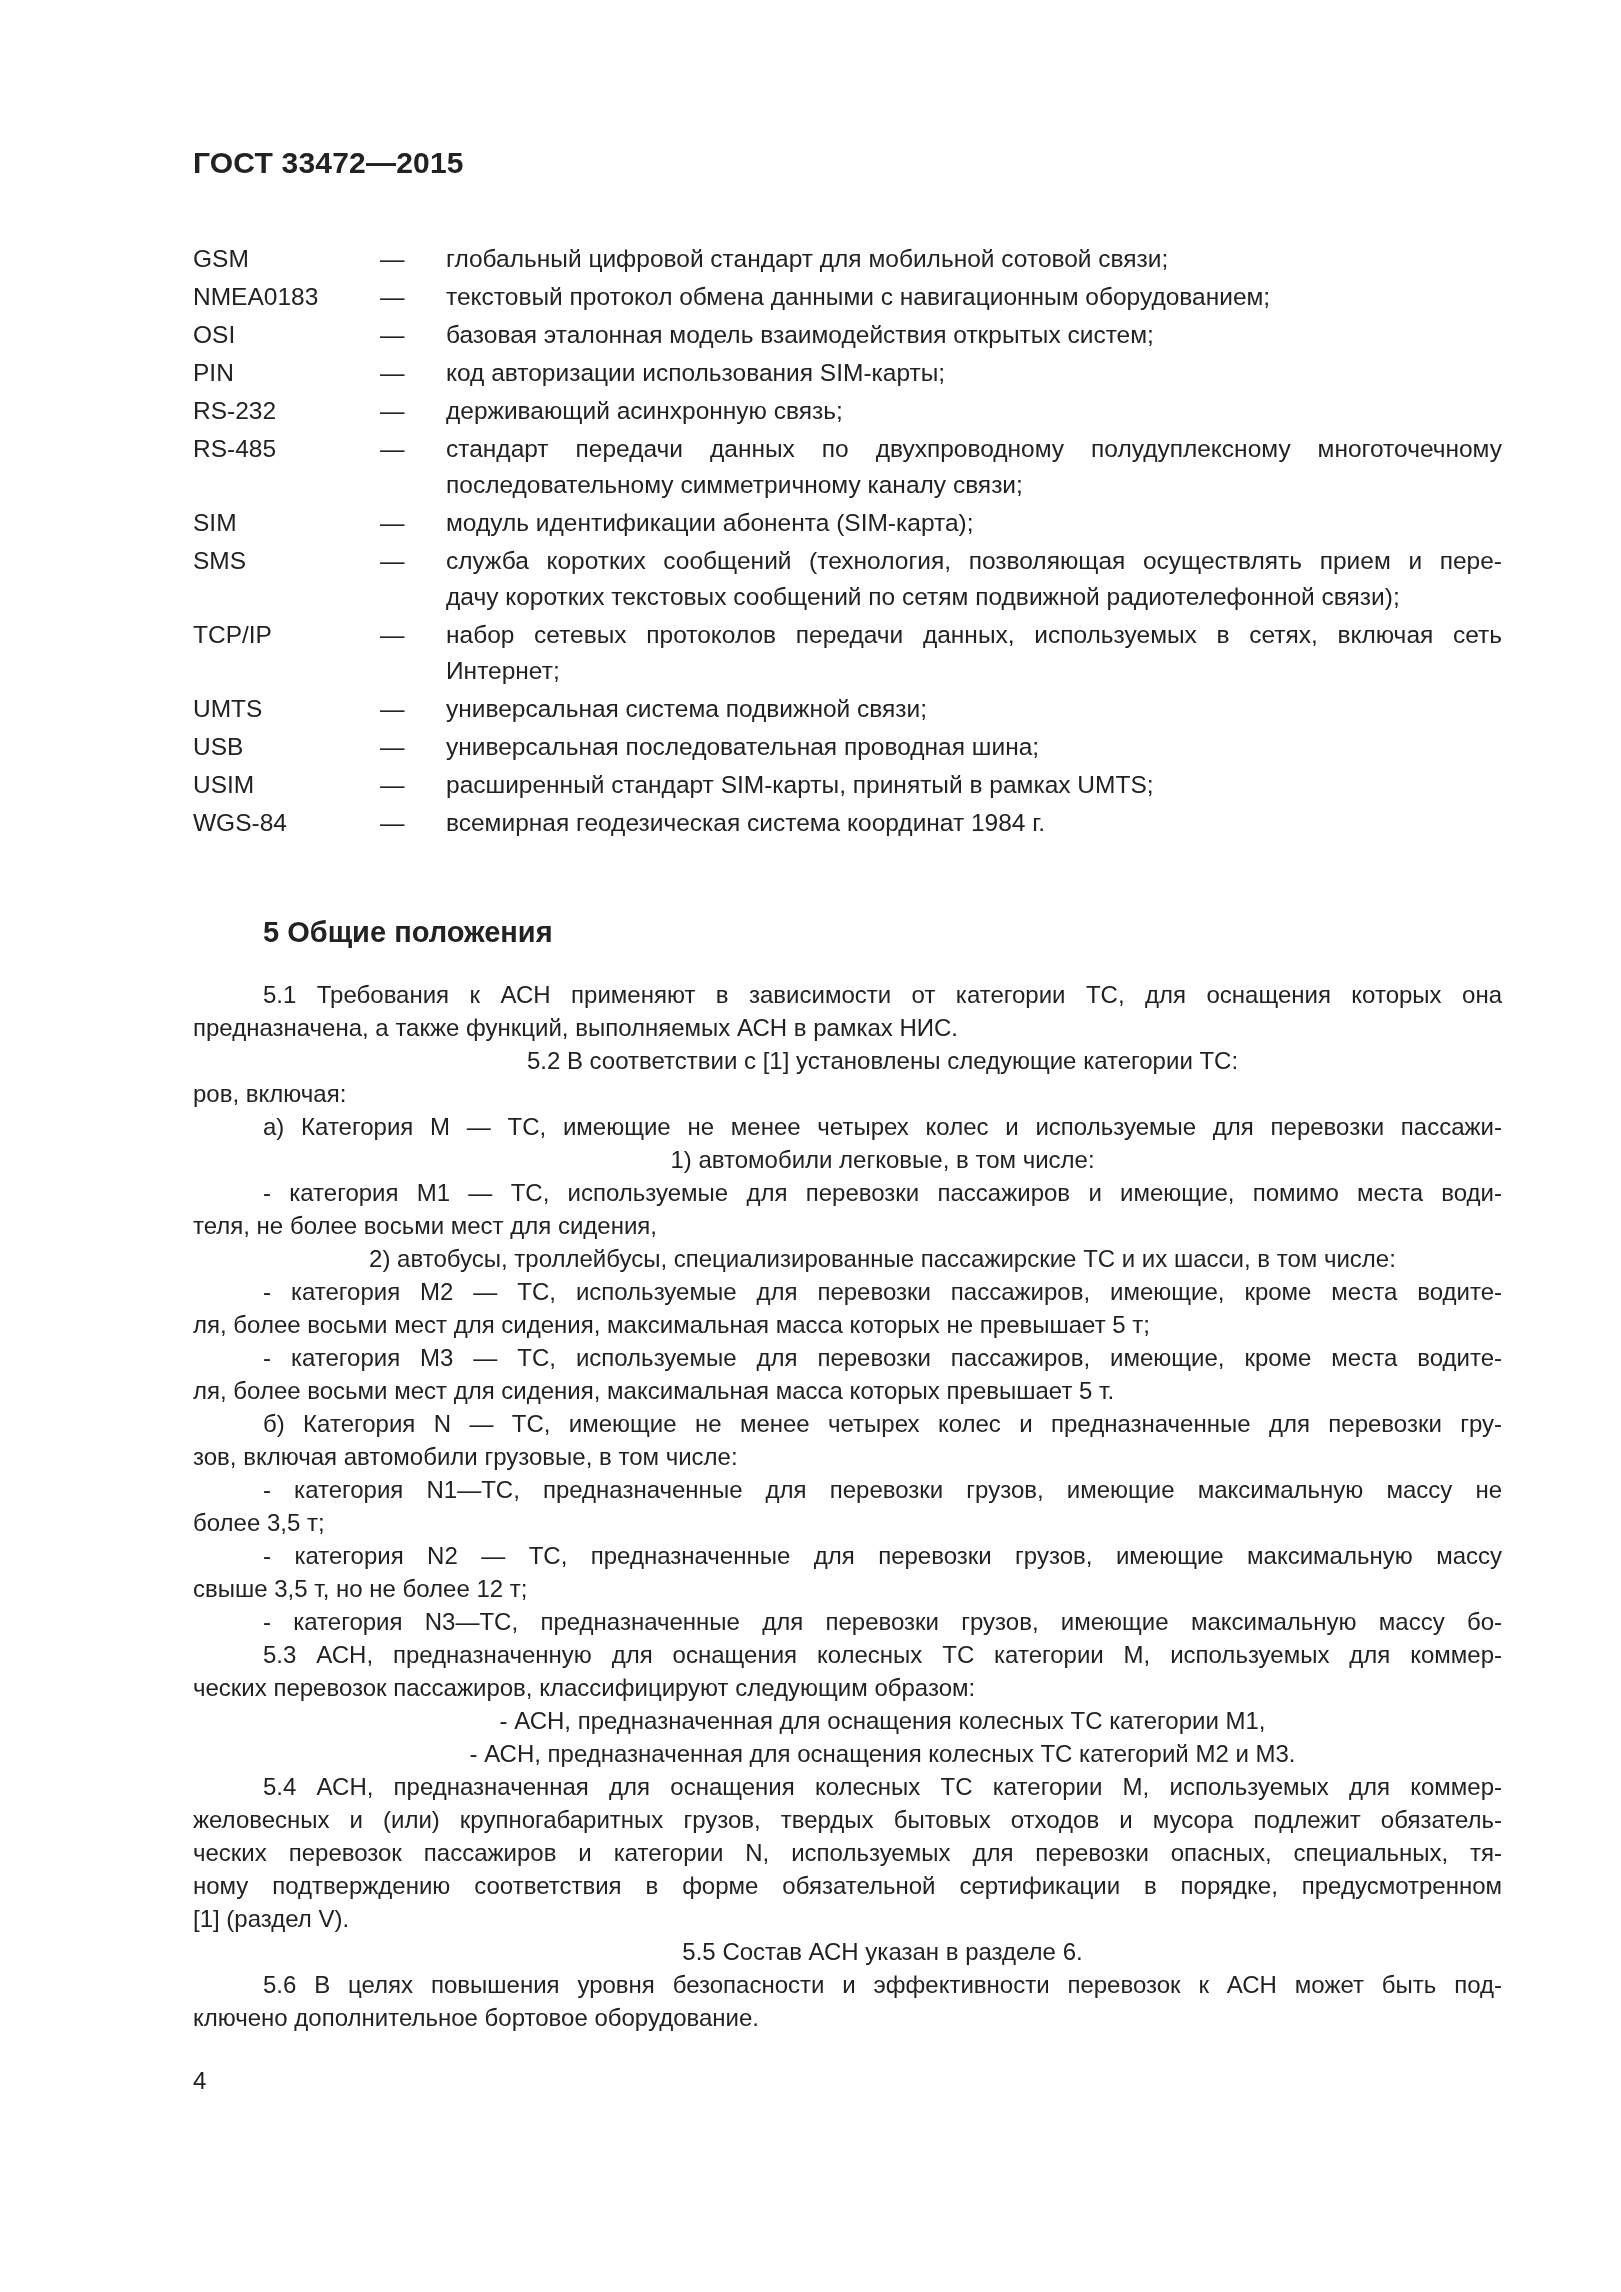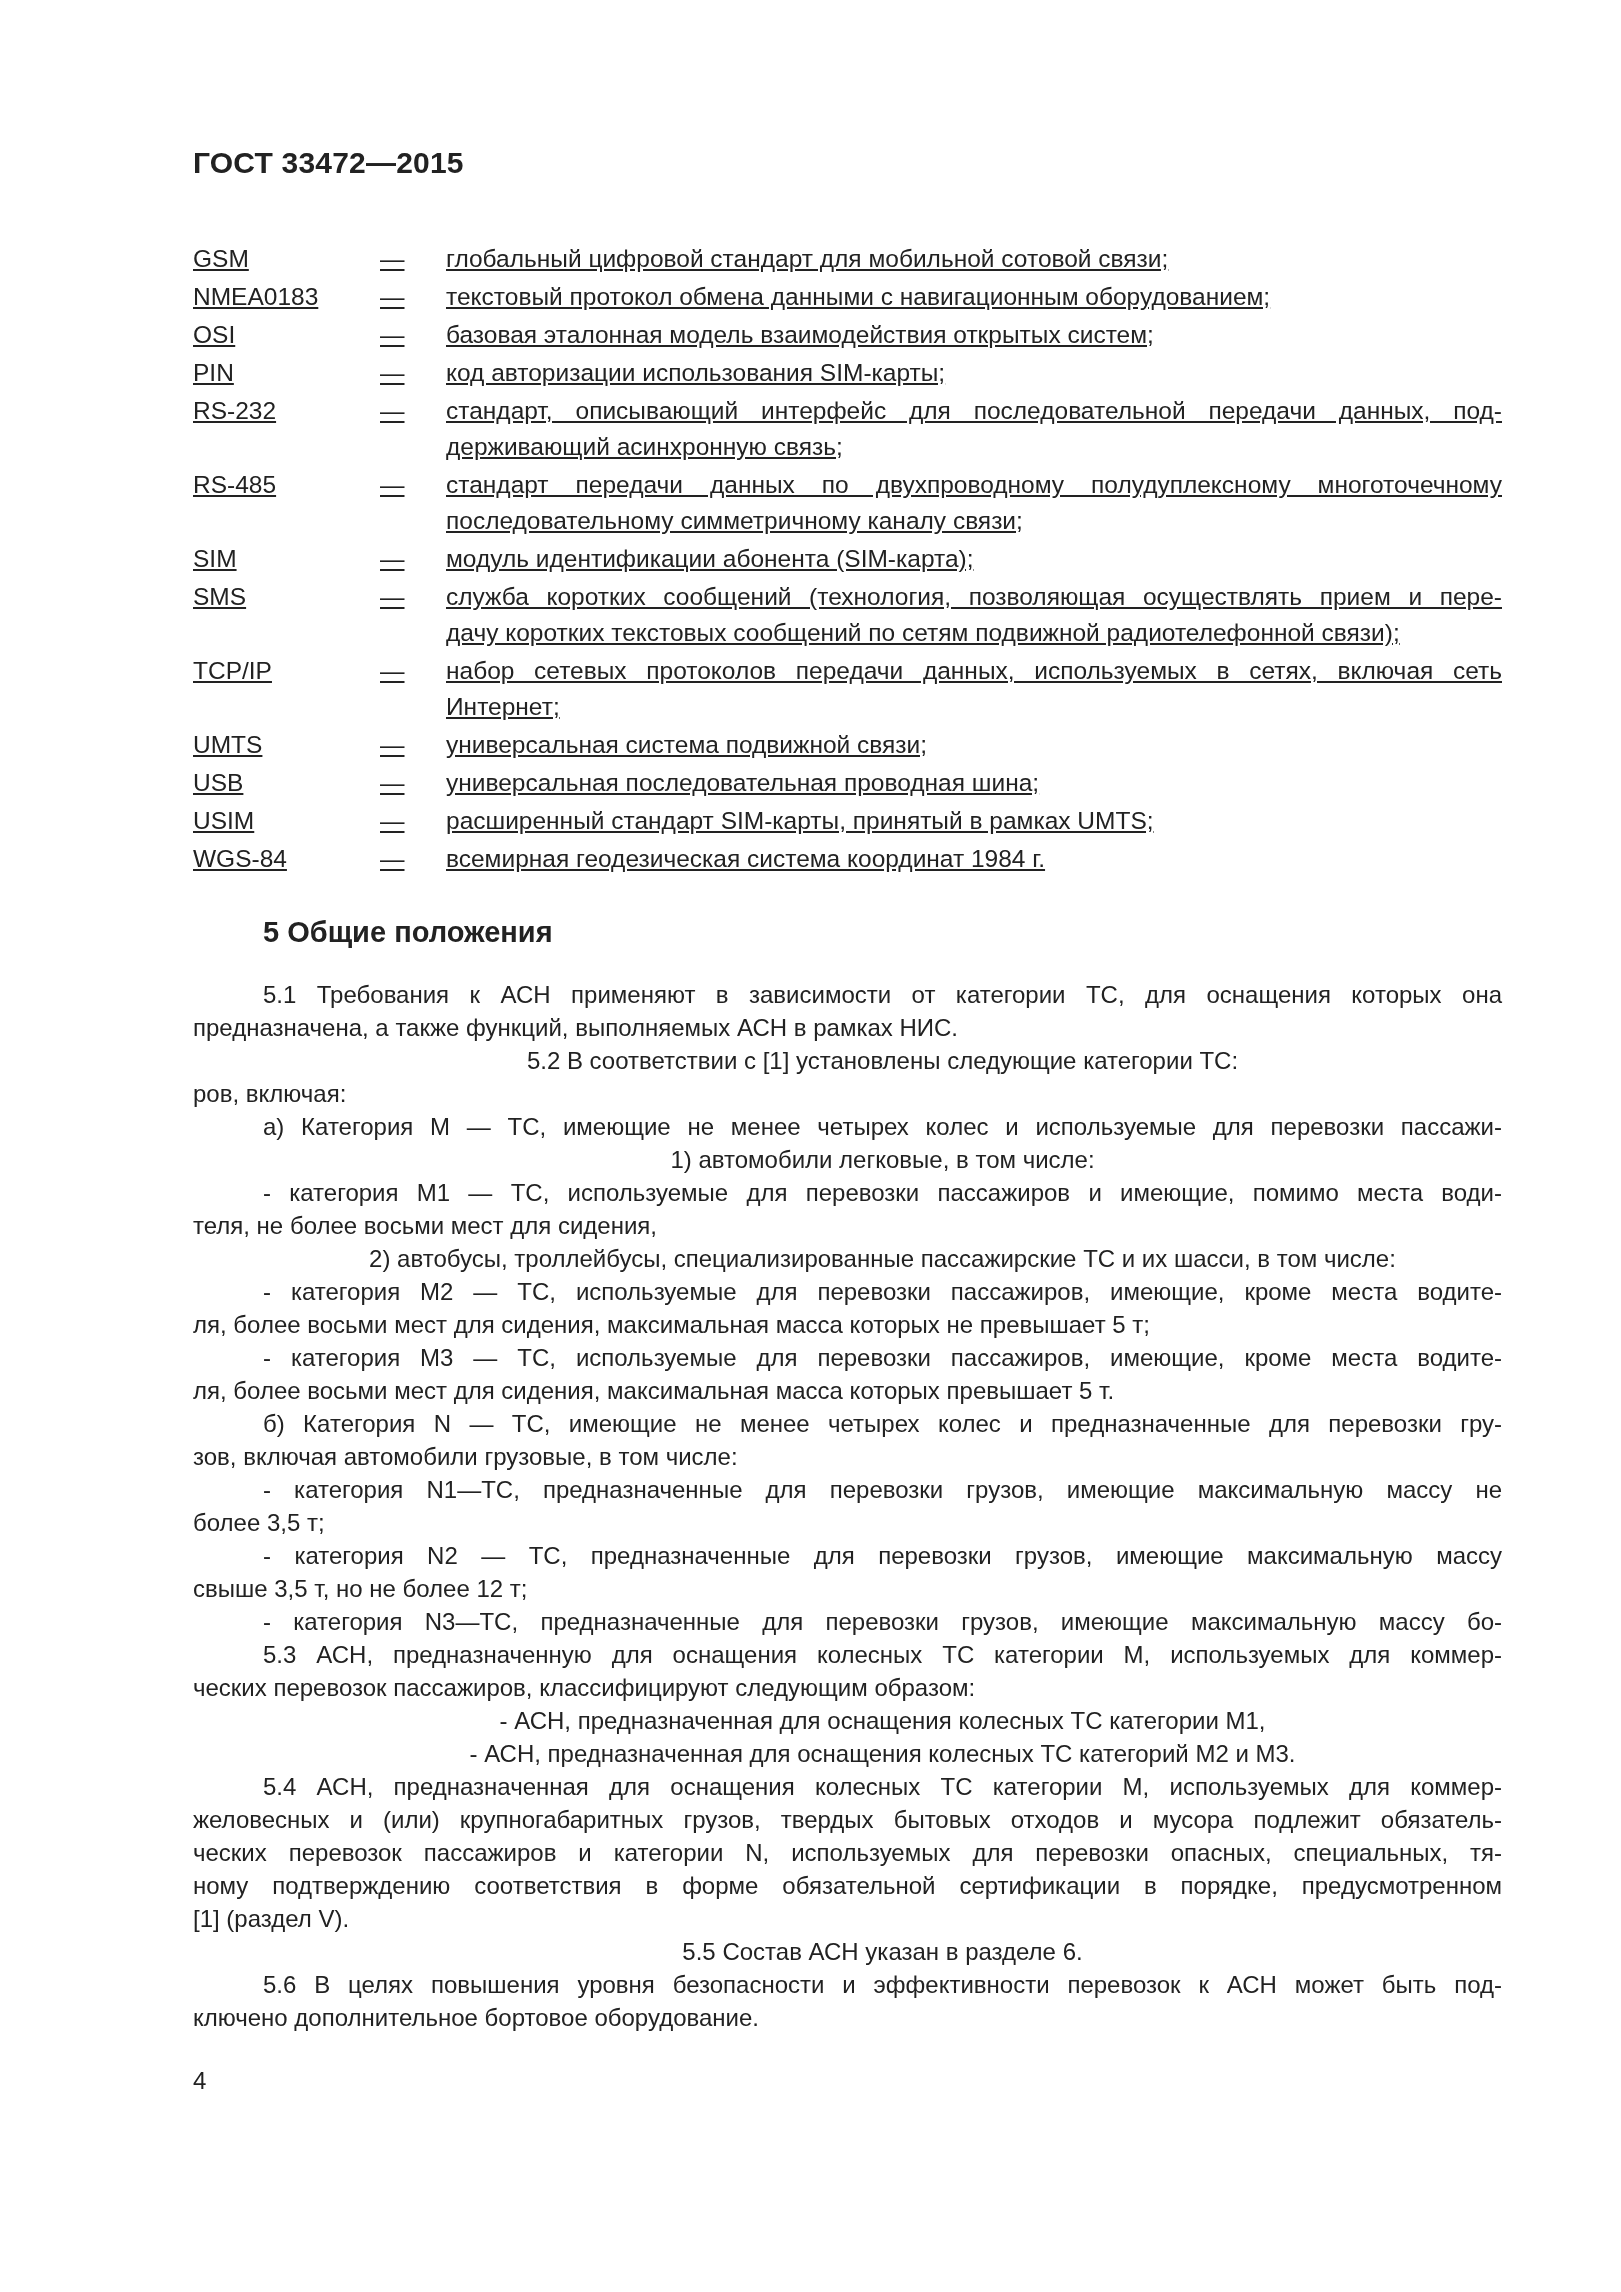--- a/index.html
+++ b/index.html
@@ -1,20 +1,20 @@
 <!DOCTYPE html>
 <html><head>
 <meta charset="utf-8">
 <style>
   html,body{margin:0;padding:0;background:#fff;}
   body{width:1621px;height:2293px;position:relative;overflow:hidden;
        font-family:"Liberation Sans","DejaVu Sans",sans-serif;color:#222;}
   .page-header{position:absolute;left:193px;top:147px;font-weight:bold;font-size:30px;line-height:31px;letter-spacing:0.2px;}
   .abbr-list{position:absolute;left:193px;top:241px;width:1309px;font-size:24.5px;}
-  .abbr-row{display:flex;margin-bottom:2px;text-decoration:underline;}
+  .abbr-row{display:flex;margin-bottom:2px;}
   .abbr-term{width:187px;flex:none;line-height:36px;}
   .abbr-dash{width:66px;flex:none;line-height:36px;}
   .abbr-def{flex:1;}
   .line{display:block;line-height:36px;white-space:nowrap;}
   .j{text-align:justify;text-align-last:justify;white-space:normal;}
   .section-heading{position:absolute;left:263px;top:915px;font-weight:bold;font-size:29px;line-height:35px;}
   .body{position:absolute;left:193px;top:978px;width:1309px;font-size:24px;}
   .body .line{line-height:33px;}
   .ind{padding-left:70px;text-align:center;}
   .page-number{position:absolute;left:193px;top:2066px;font-size:24px;line-height:29px;}
@@ -50,21 +50,20 @@
       <span class="abbr-term">PIN</span>
       <span class="abbr-dash">—</span>
       <span class="abbr-def">
         <span class="line">код авторизации использования SIM-карты;</span>
       </span>
     </div>
     <div class="abbr-row">
       <span class="abbr-term">RS-232</span>
       <span class="abbr-dash">—</span>
       <span class="abbr-def">
-        <span class="line j">стандарт, описывающий интерфейс для последовательной передачи данных, под-</span>
         <span class="line">держивающий асинхронную связь;</span>
       </span>
     </div>
     <div class="abbr-row">
       <span class="abbr-term">RS-485</span>
       <span class="abbr-dash">—</span>
       <span class="abbr-def">
         <span class="line j">стандарт передачи данных по двухпроводному полудуплексному многоточечному</span>
         <span class="line">последовательному симметричному каналу связи;</span>
       </span>

